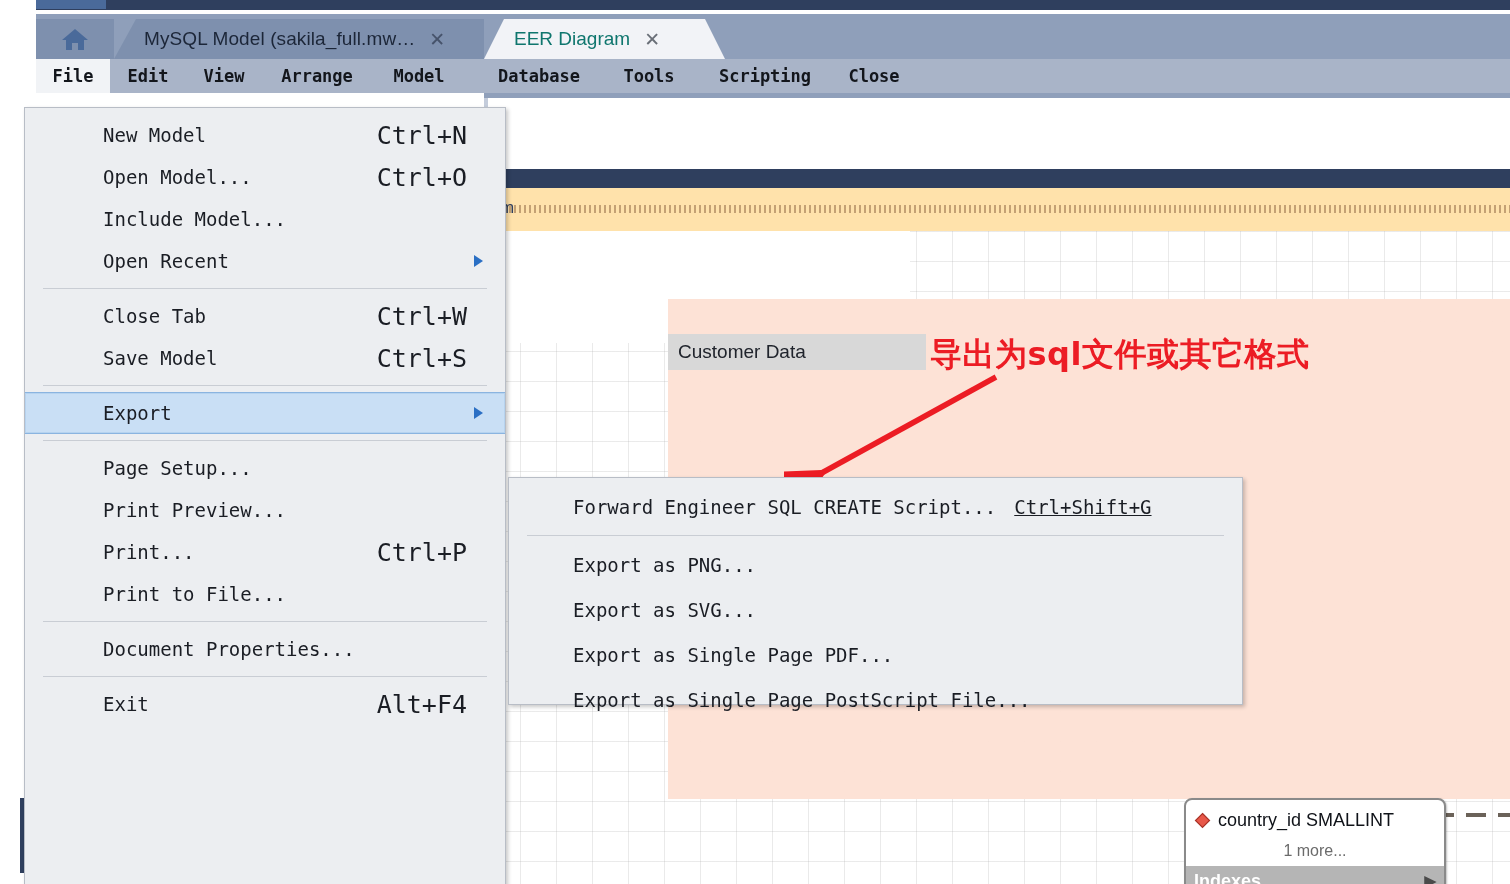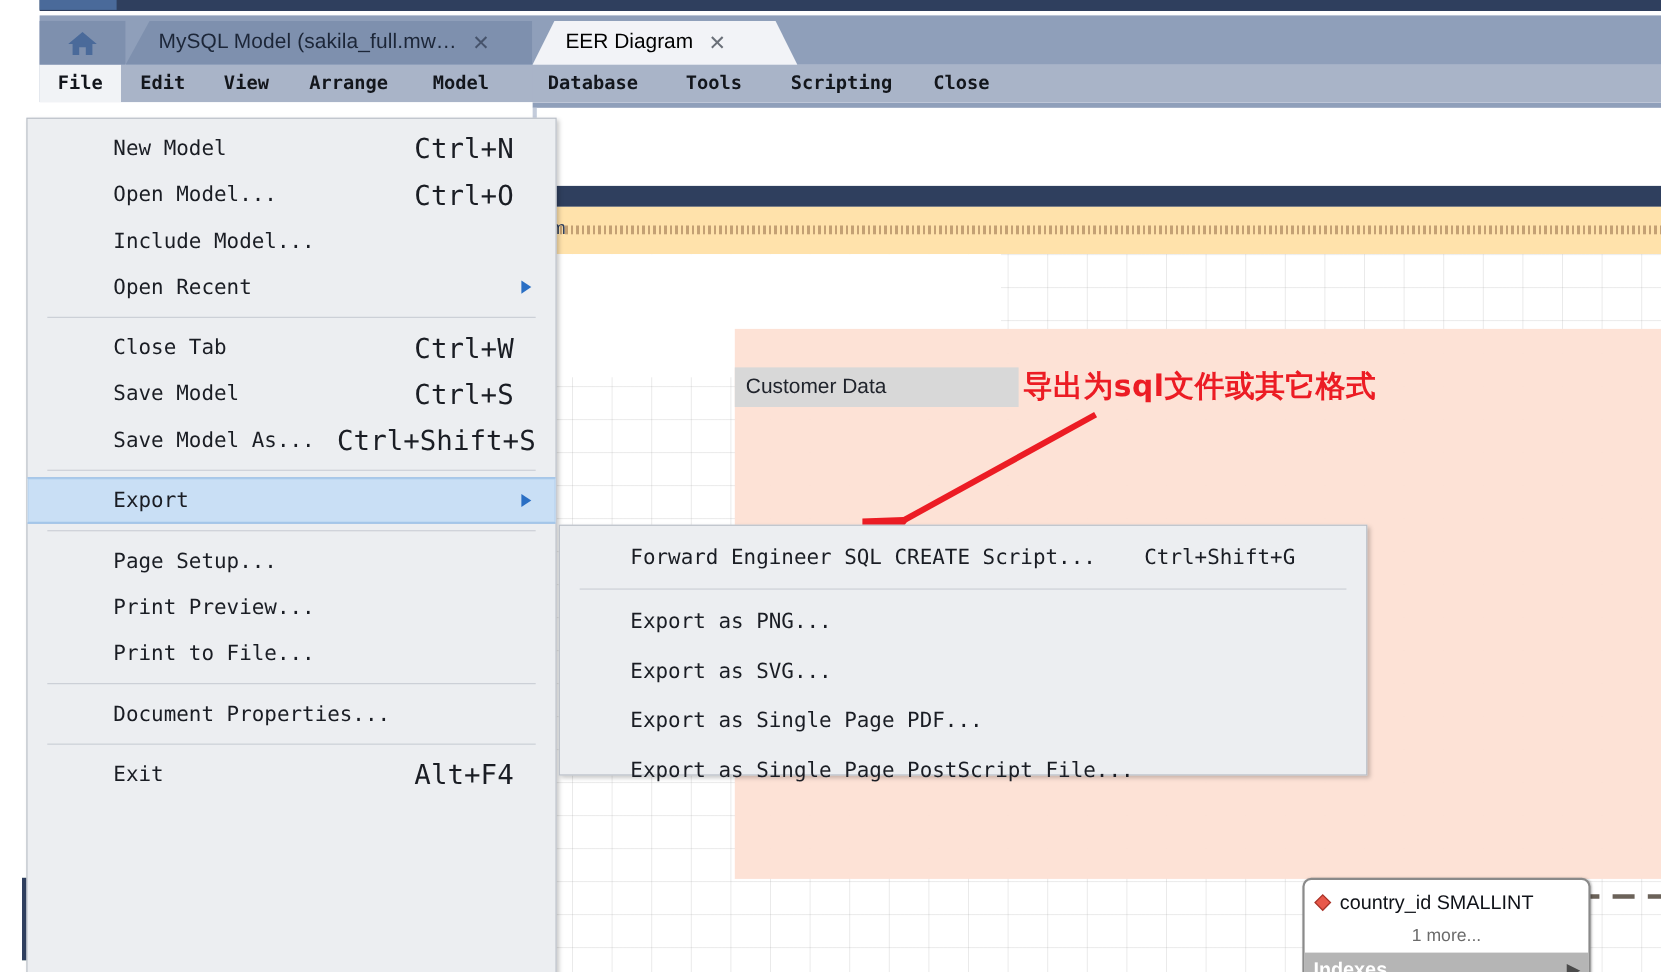--- a/index.html
+++ b/index.html
@@ -87,21 +87,21 @@
     width: 260px;
     background: #f2f3f7;
     display: flex;
     align-items: center;
     padding-left: 30px;
     box-sizing: border-box;
     clip-path: polygon(20px 0, 221px 0, 241px 100%, 0 100%);
   }
   .tab-eer .tab-label {
     font-size: 19px;
-    color: #000000;
+    color: #0f766e;
     white-space: nowrap;
   }
   .tab-close {
     font-size: 19px;
     color: #6a6f78;
     margin-left: 14px;
     cursor: default;
   }
   .tab-model .tab-close { color:#46536b; }
 
@@ -231,21 +231,21 @@
     padding-left: 10px;
     box-sizing: border-box;
     font-size: 19px;
     color: #20242c;
   }
 
   
   .annot-text {
     position: absolute;
     left: 446px; top: 240px;
-    font-size: 27px;
+    font-size: 32px;
     font-weight: bold;
     color: #ec1c24;
     white-space: nowrap;
     font-family: "DejaVu Sans", sans-serif;
     letter-spacing: 0.5px;
   }
   .annot-arrow {
     position: absolute;
     left: 300px; top: 278px;
     width: 230px; height: 120px;
@@ -446,21 +446,22 @@
   #export-menu {
     left: 508px; top: 477px;
     width: 735px; height: 228px;
     padding: 6px 0;
   }
   #export-menu .mrow {
     padding-left: 64px;
     height: 45px;
   }
   #export-menu .accel2 {
-    margin-left: 44px;
+    margin-left: 18px;
+    text-decoration: underline;
   }
 </style>
 </head>
 <body>
 
 <div id="root">
 
   <div class="win-topstrip">
     <div class="win-topstrip-inner"></div>
     <div class="win-topstrip-inner2"></div>
@@ -613,37 +614,37 @@
     </div>
     <div class="msep"></div>
     <div class="mrow">
       <span>Close Tab</span>
       <span class="accel">Ctrl+W</span>
     </div>
     <div class="mrow">
       <span>Save Model</span>
       <span class="accel">Ctrl+S</span>
     </div>
-    <div class="mrow">
-      <span>Save Model As...</span>
-      <span class="accel" style="padding-right:6px;">Ctrl+Shift+S</span>
-    </div>
     <div class="msep"></div>
     <div class="mrow sel">
       <span>Export</span>
       <span class="submark"></span>
     </div>
     <div class="msep"></div>
     <div class="mrow">
       <span>Page Setup...</span>
     </div>
     <div class="mrow">
       <span>Print Preview...</span>
     </div>
     <div class="mrow">
+      <span>Print...</span>
+      <span class="accel">Ctrl+P</span>
+    </div>
+    <div class="mrow">
       <span>Print to File...</span>
     </div>
     <div class="msep"></div>
     <div class="mrow">
       <span>Document Properties...</span>
     </div>
     <div class="msep"></div>
     <div class="mrow">
       <span>Exit</span>
       <span class="accel">Alt+F4</span>

